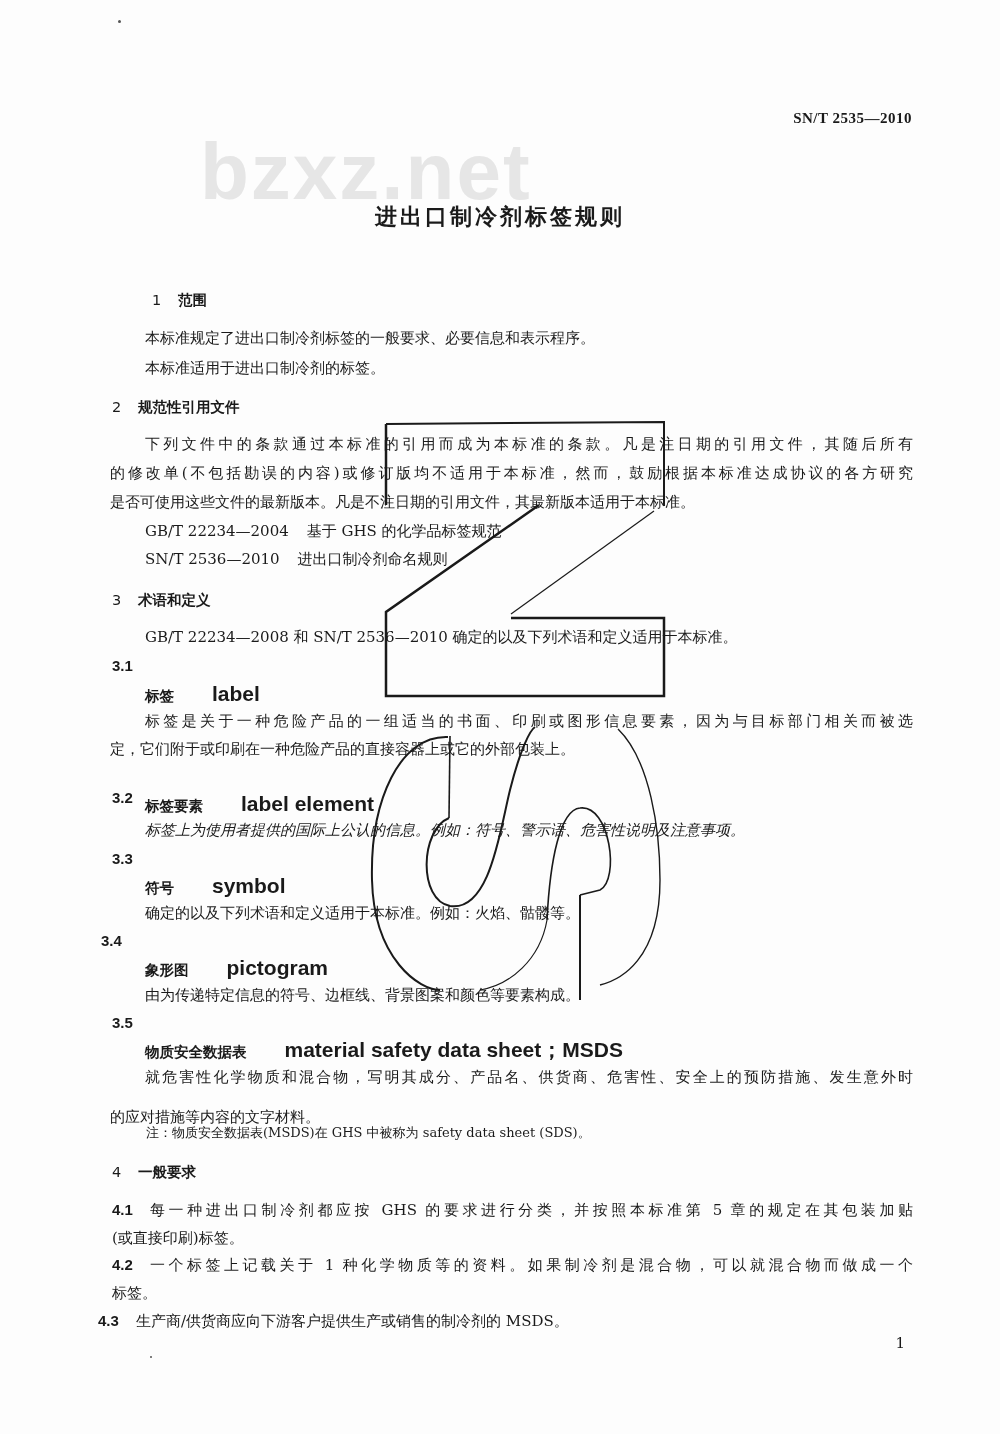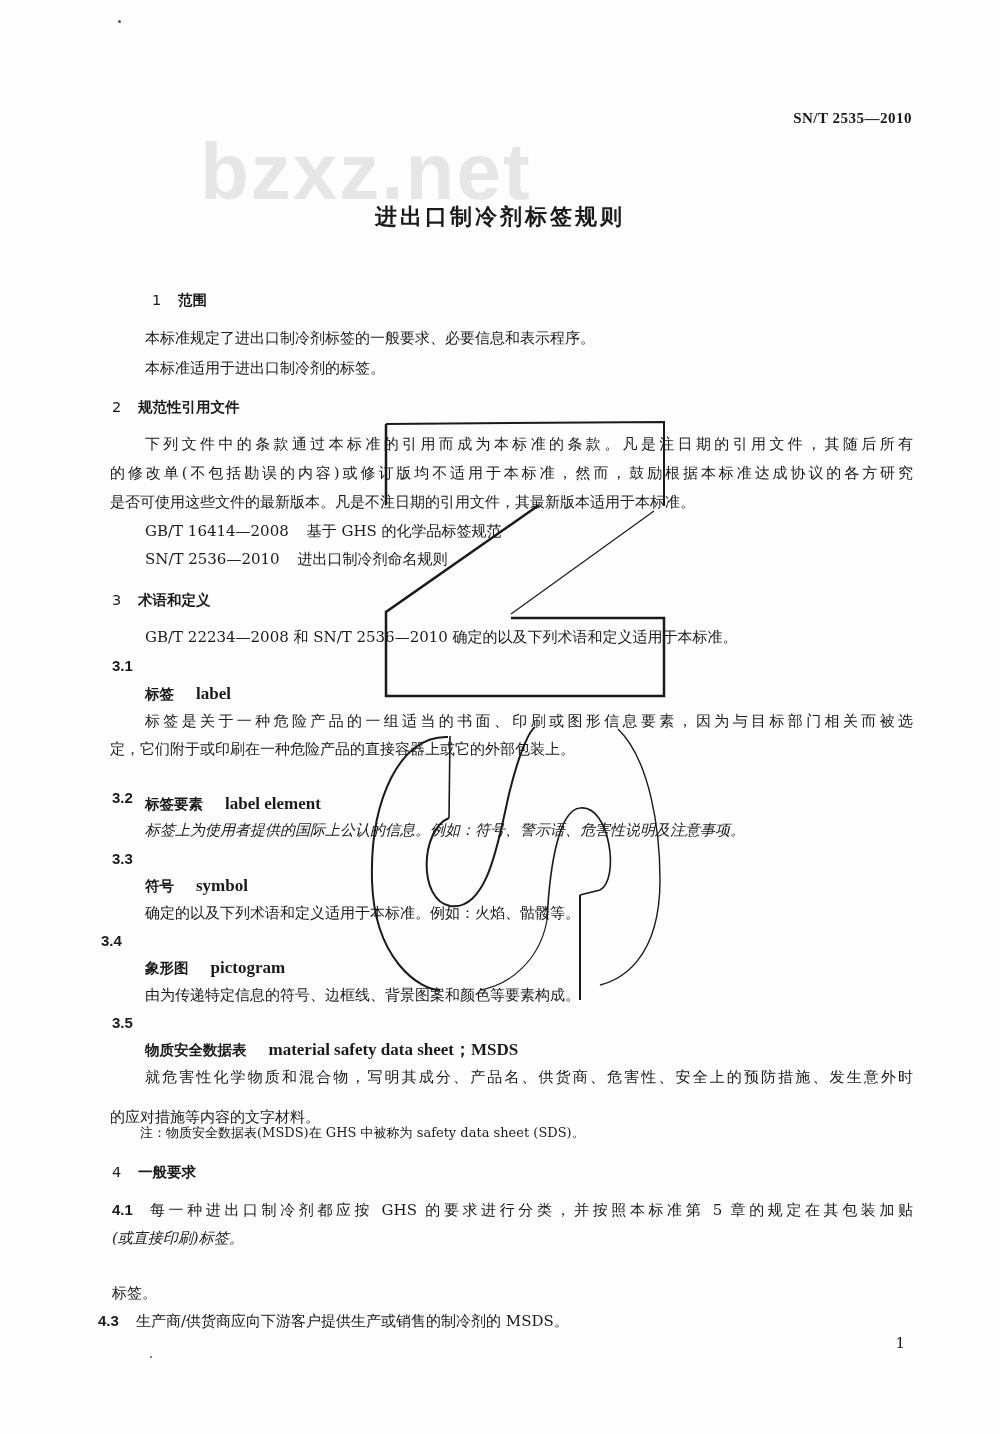--- a/index.html
+++ b/index.html
@@ -11,21 +11,21 @@
   .watermark { position: absolute; left: 200px; top: 132px; font-size: 80px; font-weight: bold;
                color: #e6e6e6; font-family: "Liberation Sans", "DejaVu Sans", sans-serif;
                letter-spacing: 2px; line-height: 1; }
   .title { position: absolute; left: 0; width: 1000px; top: 202px; text-align: center;
            font-size: 22px; font-weight: bold; letter-spacing: 3px;
            font-family: "DejaVu Sans", "Liberation Sans", sans-serif; }
   .line { position: absolute; font-size: 15px; white-space: nowrap; line-height: 20px; }
   .h { font-weight: bold; font-family: "DejaVu Sans", "Liberation Sans", sans-serif; font-size: 14.5px; }
   .h .num { display: inline-block; width: 26px; font-weight: normal; }
   .term { font-weight: bold; font-family: "DejaVu Sans", "Liberation Sans", sans-serif; font-size: 14.5px; }
-  .term .en { font-family: Liberation Serif, serif; margin-left: 22px; font-size: 17px; }
+  .term .en { font-family: Liberation Sans, sans-serif; margin-left: 38px; font-size: 21px; }
   .clause-num { font-family: "Liberation Sans", "DejaVu Sans", sans-serif; font-size: 15px; font-weight: bold; }
   .note { font-size: 13px; }
   .page-num { position: absolute; right: 95px; top: 1334px; font-size: 15px; }
   .overlay { position: absolute; left: 0; top: 0; width: 1000px; height: 1434px; pointer-events: none; }
   .dot { position: absolute; width: 3px; height: 3px; background: #555; border-radius: 50%; }
 </style>
 </head>
 <body>
 
 <div class="page">
@@ -40,21 +40,21 @@
   <div class="line" style="left:145px; top:328px;">本标准规定了进出口制冷剂标签的一般要求、必要信息和表示程序。</div>
   <div class="line" style="left:145px; top:358px;">本标准适用于进出口制冷剂的标签。</div>
 
   <div class="line h" style="left:112px; top:397px;">
     <span class="num">2</span><span>规范性引用文件</span>
   </div>
   <div class="line" style="left:145px; top:434px; width:768px; text-align:justify; text-align-last:justify;">下列文件中的条款通过本标准的引用而成为本标准的条款。凡是注日期的引用文件，其随后所有</div>
   <div class="line" style="left:110px; top:463px; width:803px; text-align:justify; text-align-last:justify;">的修改单(不包括勘误的内容)或修订版均不适用于本标准，然而，鼓励根据本标准达成协议的各方研究</div>
   <div class="line" style="left:110px; top:492px;">是否可使用这些文件的最新版本。凡是不注日期的引用文件，其最新版本适用于本标准。</div>
   <div class="line" style="left:145px; top:521px;">
-    <span>GB/T 16414—2008</span><span style="display:inline-block;width:18px"></span><span>基于 GHS 的化学品标签规范</span>
+    <span>GB/T 22234—2004</span><span style="display:inline-block;width:18px"></span><span>基于 GHS 的化学品标签规范</span>
   </div>
   <div class="line" style="left:145px; top:549px;">
     <span>SN/T 2536—2010</span><span style="display:inline-block;width:18px"></span><span>进出口制冷剂命名规则</span>
   </div>
 
   <div class="line h" style="left:112px; top:590px;">
     <span class="num">3</span><span>术语和定义</span>
   </div>
   <div class="line" style="left:145px; top:627px;">GB/T 22234—2008 和 SN/T 2536—2010 确定的以及下列术语和定义适用于本标准。</div>
 
@@ -82,31 +82,34 @@
     <span>象形图</span><span class="en">pictogram</span>
   </div>
   <div class="line" style="left:145px; top:985px;">由为传递特定信息的符号、边框线、背景图案和颜色等要素构成。</div>
 
   <div class="line clause-num" style="left:112px; top:1013px;">3.5</div>
   <div class="line term" style="left:145px; top:1040px;">
     <span>物质安全数据表</span><span class="en">material safety data sheet；MSDS</span>
   </div>
   <div class="line" style="left:145px; top:1067px; width:768px; text-align:justify; text-align-last:justify;">就危害性化学物质和混合物，写明其成分、产品名、供货商、危害性、安全上的预防措施、发生意外时</div>
   <div class="line" style="left:110px; top:1095px;margin-top:12px;">的应对措施等内容的文字材料。</div>
-  <div class="line note" style="left:140px; top:1123px;">注：物质安全数据表(MSDS)在 GHS 中被称为 safety data sheet (SDS)。</div>
+  <div class="line note" style="left:146px; top:1123px;">注：物质安全数据表(MSDS)在 GHS 中被称为 safety data sheet (SDS)。</div>
 
   <div class="line h" style="left:112px; top:1162px;">
     <span class="num">4</span><span>一般要求</span>
   </div>
 
   <div class="line" style="left:112px; top:1200px; width:801px;">
     <span class="clause-num" style="display:inline-block;width:38px">4.1</span><span style="display:inline-block; width:763px; text-align:justify; text-align-last:justify;">每一种进出口制冷剂都应按 GHS 的要求进行分类，并按照本标准第 5 章的规定在其包装加贴</span>
   </div>
-  <div class="line" style="left:112px; top:1228px;font-style:italic;">(或直接印刷)标签。</div>
+  <div class="line" style="left:112px; top:1228px;">(或直接印刷)标签。</div>
 
+  <div class="line" style="left:112px; top:1255px; width:801px;">
+    <span class="clause-num" style="display:inline-block;width:38px">4.2</span><span style="display:inline-block; width:763px; text-align:justify; text-align-last:justify;">一个标签上记载关于 1 种化学物质等的资料。如果制冷剂是混合物，可以就混合物而做成一个</span>
+  </div>
   <div class="line" style="left:112px; top:1283px;">标签。</div>
 
   <div class="line" style="left:98px; top:1311px;">
     <span class="clause-num" style="display:inline-block;width:38px">4.3</span><span>生产商/供货商应向下游客户提供生产或销售的制冷剂的 MSDS。</span>
   </div>
 
   <div class="page-num">1</div>
 
   <div class="dot" style="left:118px; top:20px;"></div>
   <div class="dot" style="left:150px; top:1356px; width:2px; height:2px;"></div>

